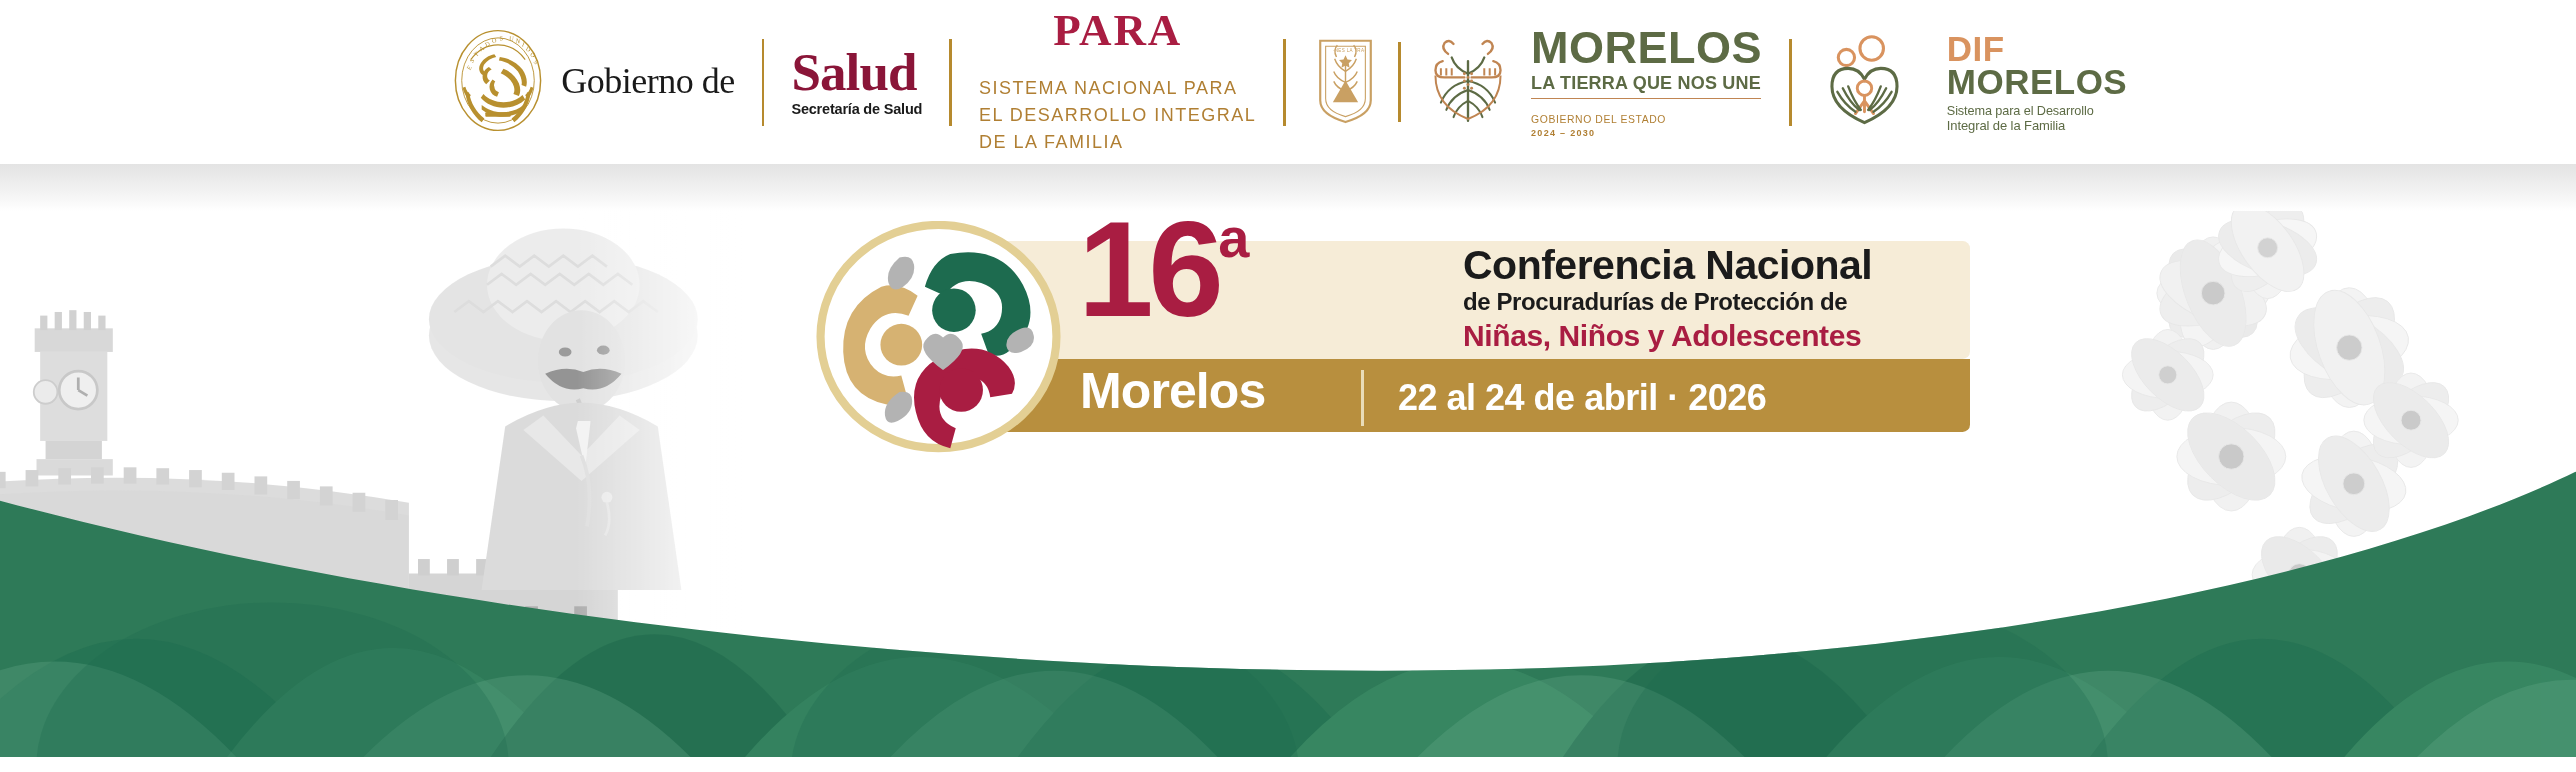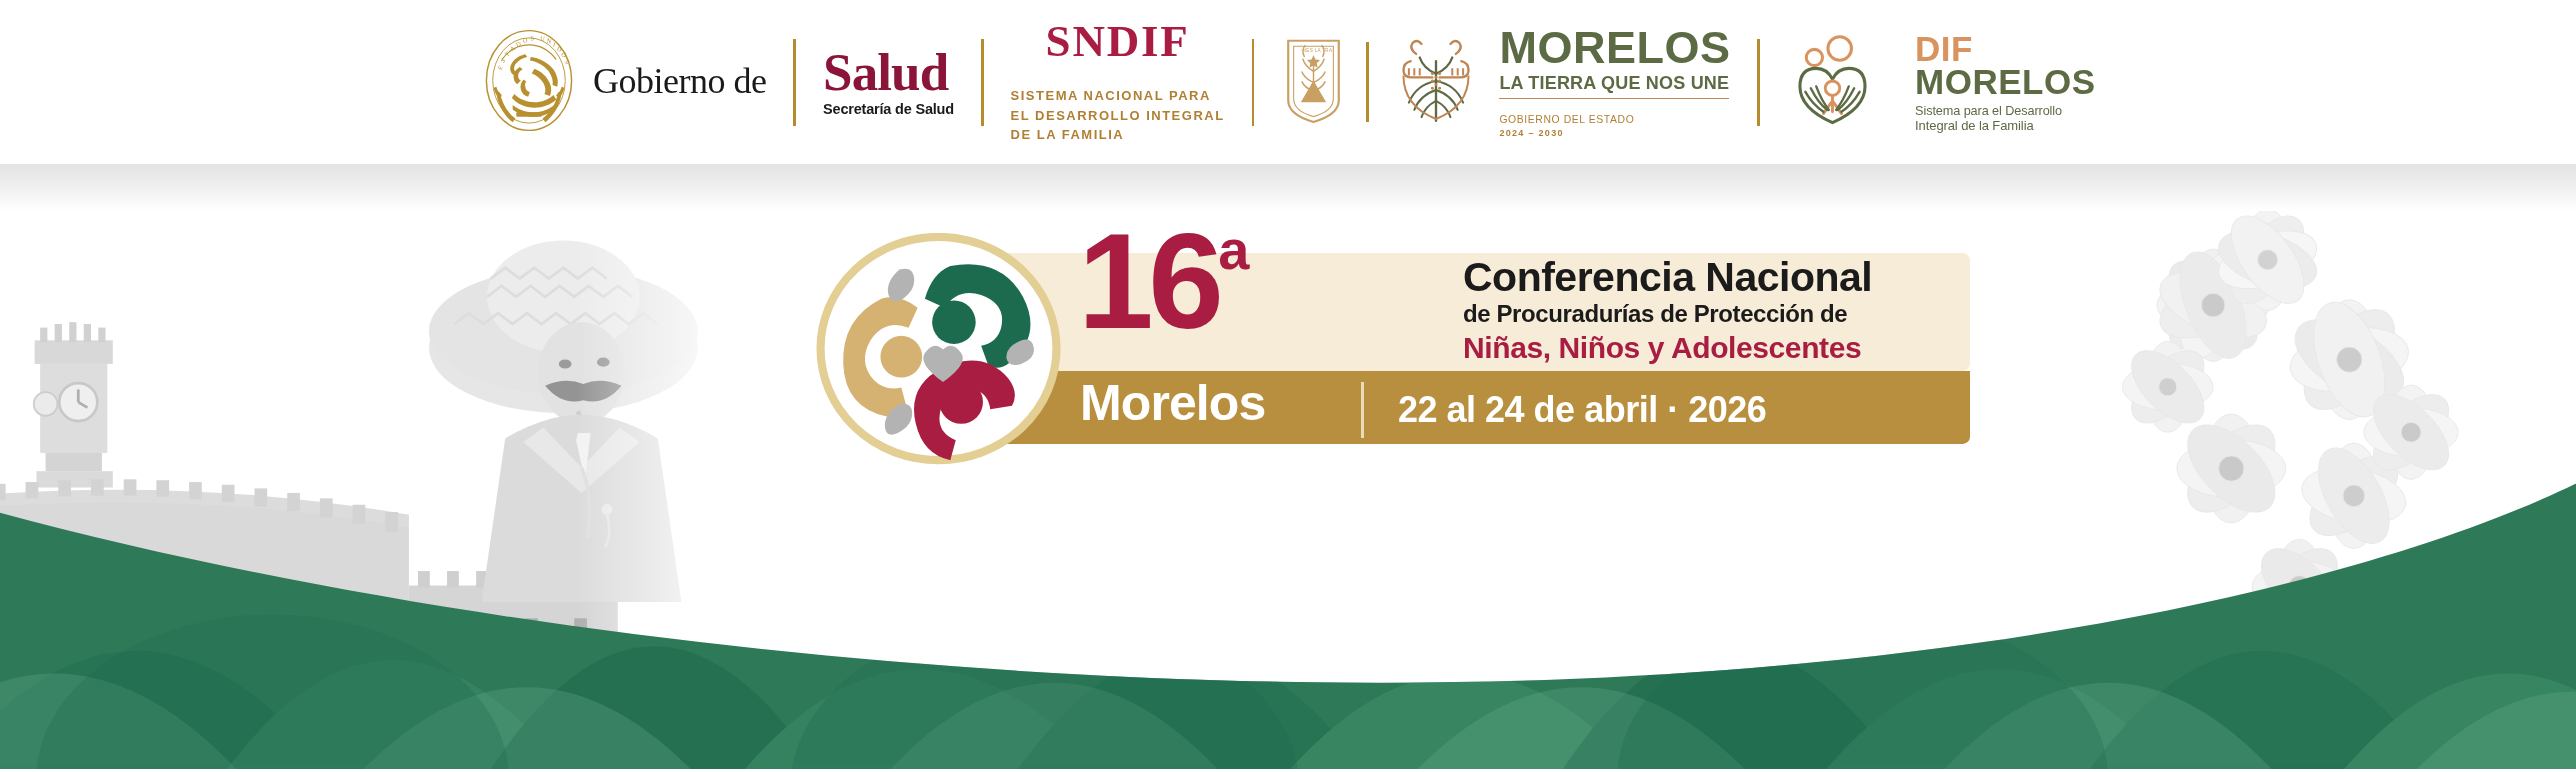--- a/index.html
+++ b/index.html
@@ -33,41 +33,41 @@
   .gob-line2{font-family:"Liberation Serif","DejaVu Serif",serif;font-size:56px;color:#8a1538;font-weight:700;letter-spacing:-0.9px;margin-top:-1.8px;}
 
   
   .salud-block{display:flex;flex-direction:column;align-items:flex-start;justify-content:center;text-align:center;}
   .salud-word{font-family:"Liberation Serif","DejaVu Serif",serif;font-size:53px;font-weight:700;color:#8a1538;line-height:0.96;letter-spacing:-0.9px;}
   .salud-sub{font-size:14.5px;font-weight:700;color:#1a1a1a;letter-spacing:-0.2px;margin-top:3.6px;}
 
   
   .sndif-block{display:flex;flex-direction:column;justify-content:center;}
   .sndif-word{font-family:"Liberation Serif","DejaVu Serif",serif;font-size:45px;font-weight:700;color:#a91d42;letter-spacing:1.8px;line-height:1;}
-  .sndif-sub{font-size:13px;font-weight:700;color:#b07f33;letter-spacing:1.5px;line-height:1.5;margin-top:22px;}
+  .sndif-sub{font-size:18px;font-weight:400;color:#b07f33;letter-spacing:1.5px;line-height:1.5;margin-top:22px;}
 
   
   .morelos-block{display:flex;align-items:center;gap:16.4px;}
   .morelos-words{display:flex;flex-direction:column;justify-content:center;}
   .morelos-word{font-size:45px;font-weight:700;color:#5d6b45;letter-spacing:0.5px;line-height:0.98;}
   .morelos-tag{font-size:18px;font-weight:600;color:#5d6b45;letter-spacing:0.2px;
     border-bottom:1.8px solid #c08552;padding-bottom:3.6px;margin-top:2.7px;display:inline-block;}
   .morelos-gob{font-size:10.4px;font-weight:400;color:#b07f33;letter-spacing:0.6px;margin-top:15px;}
   .morelos-years{font-size:9px;font-weight:600;color:#b07f33;letter-spacing:1.3px;margin-top:2.7px;}
 
   
   .dif-block{display:flex;align-items:center;gap:28px;}
   .dif-words{display:flex;flex-direction:column;justify-content:center;}
   .dif-d{font-size:35px;font-weight:700;color:#d9935f;line-height:1;letter-spacing:0.5px;}
   .dif-m{font-size:35px;font-weight:700;color:#5d6b45;line-height:1;letter-spacing:0.5px;margin-top:-1.8px;}
   .dif-s1{font-size:12.7px;font-weight:400;color:#5d6b45;margin-top:4.5px;letter-spacing:-0.1px;}
   .dif-s2{font-size:13px;font-weight:400;color:#5d6b45;letter-spacing:-0.1px;}
 
   
-  .stage{position:absolute;left:0;top:160px;width:2576px;height:609px;overflow:hidden;background:#ffffff;}
+  .stage{position:absolute;left:0;top:148px;width:2576px;height:609px;overflow:hidden;background:#ffffff;}
 
   
   .wm-left{position:absolute;left:-18px;top:35px;width:763px;height:545px;opacity:0.55;}
   .wm-right{position:absolute;right:27px;top:9px;width:472px;height:472px;opacity:0.75;}
 
   
   .green-band{position:absolute;left:0;bottom:0;width:2576px;height:300px;}
 
   
   .lockup{position:absolute;left:816px;top:73px;width:981px;height:236px;z-index:30;}
@@ -161,21 +161,21 @@
     <div class="vsep"></div>
 
     <div class="logo-group salud-block">
       <div class="salud-word">Salud</div>
       <div class="salud-sub">Secretaría de Salud</div>
     </div>
 
     <div class="vsep"></div>
 
     <div class="logo-group sndif-block">
-      <div class="sndif-word">SNDIF</div>
+      <div class="sndif-word">PARA</div>
       <div class="sndif-sub">
         <div>SISTEMA NACIONAL PARA</div>
         <div>EL DESARROLLO INTEGRAL</div>
         <div>DE LA FAMILIA</div>
       </div>
     </div>
 
     <div class="vsep"></div>
 
     <div class="logo-group">

